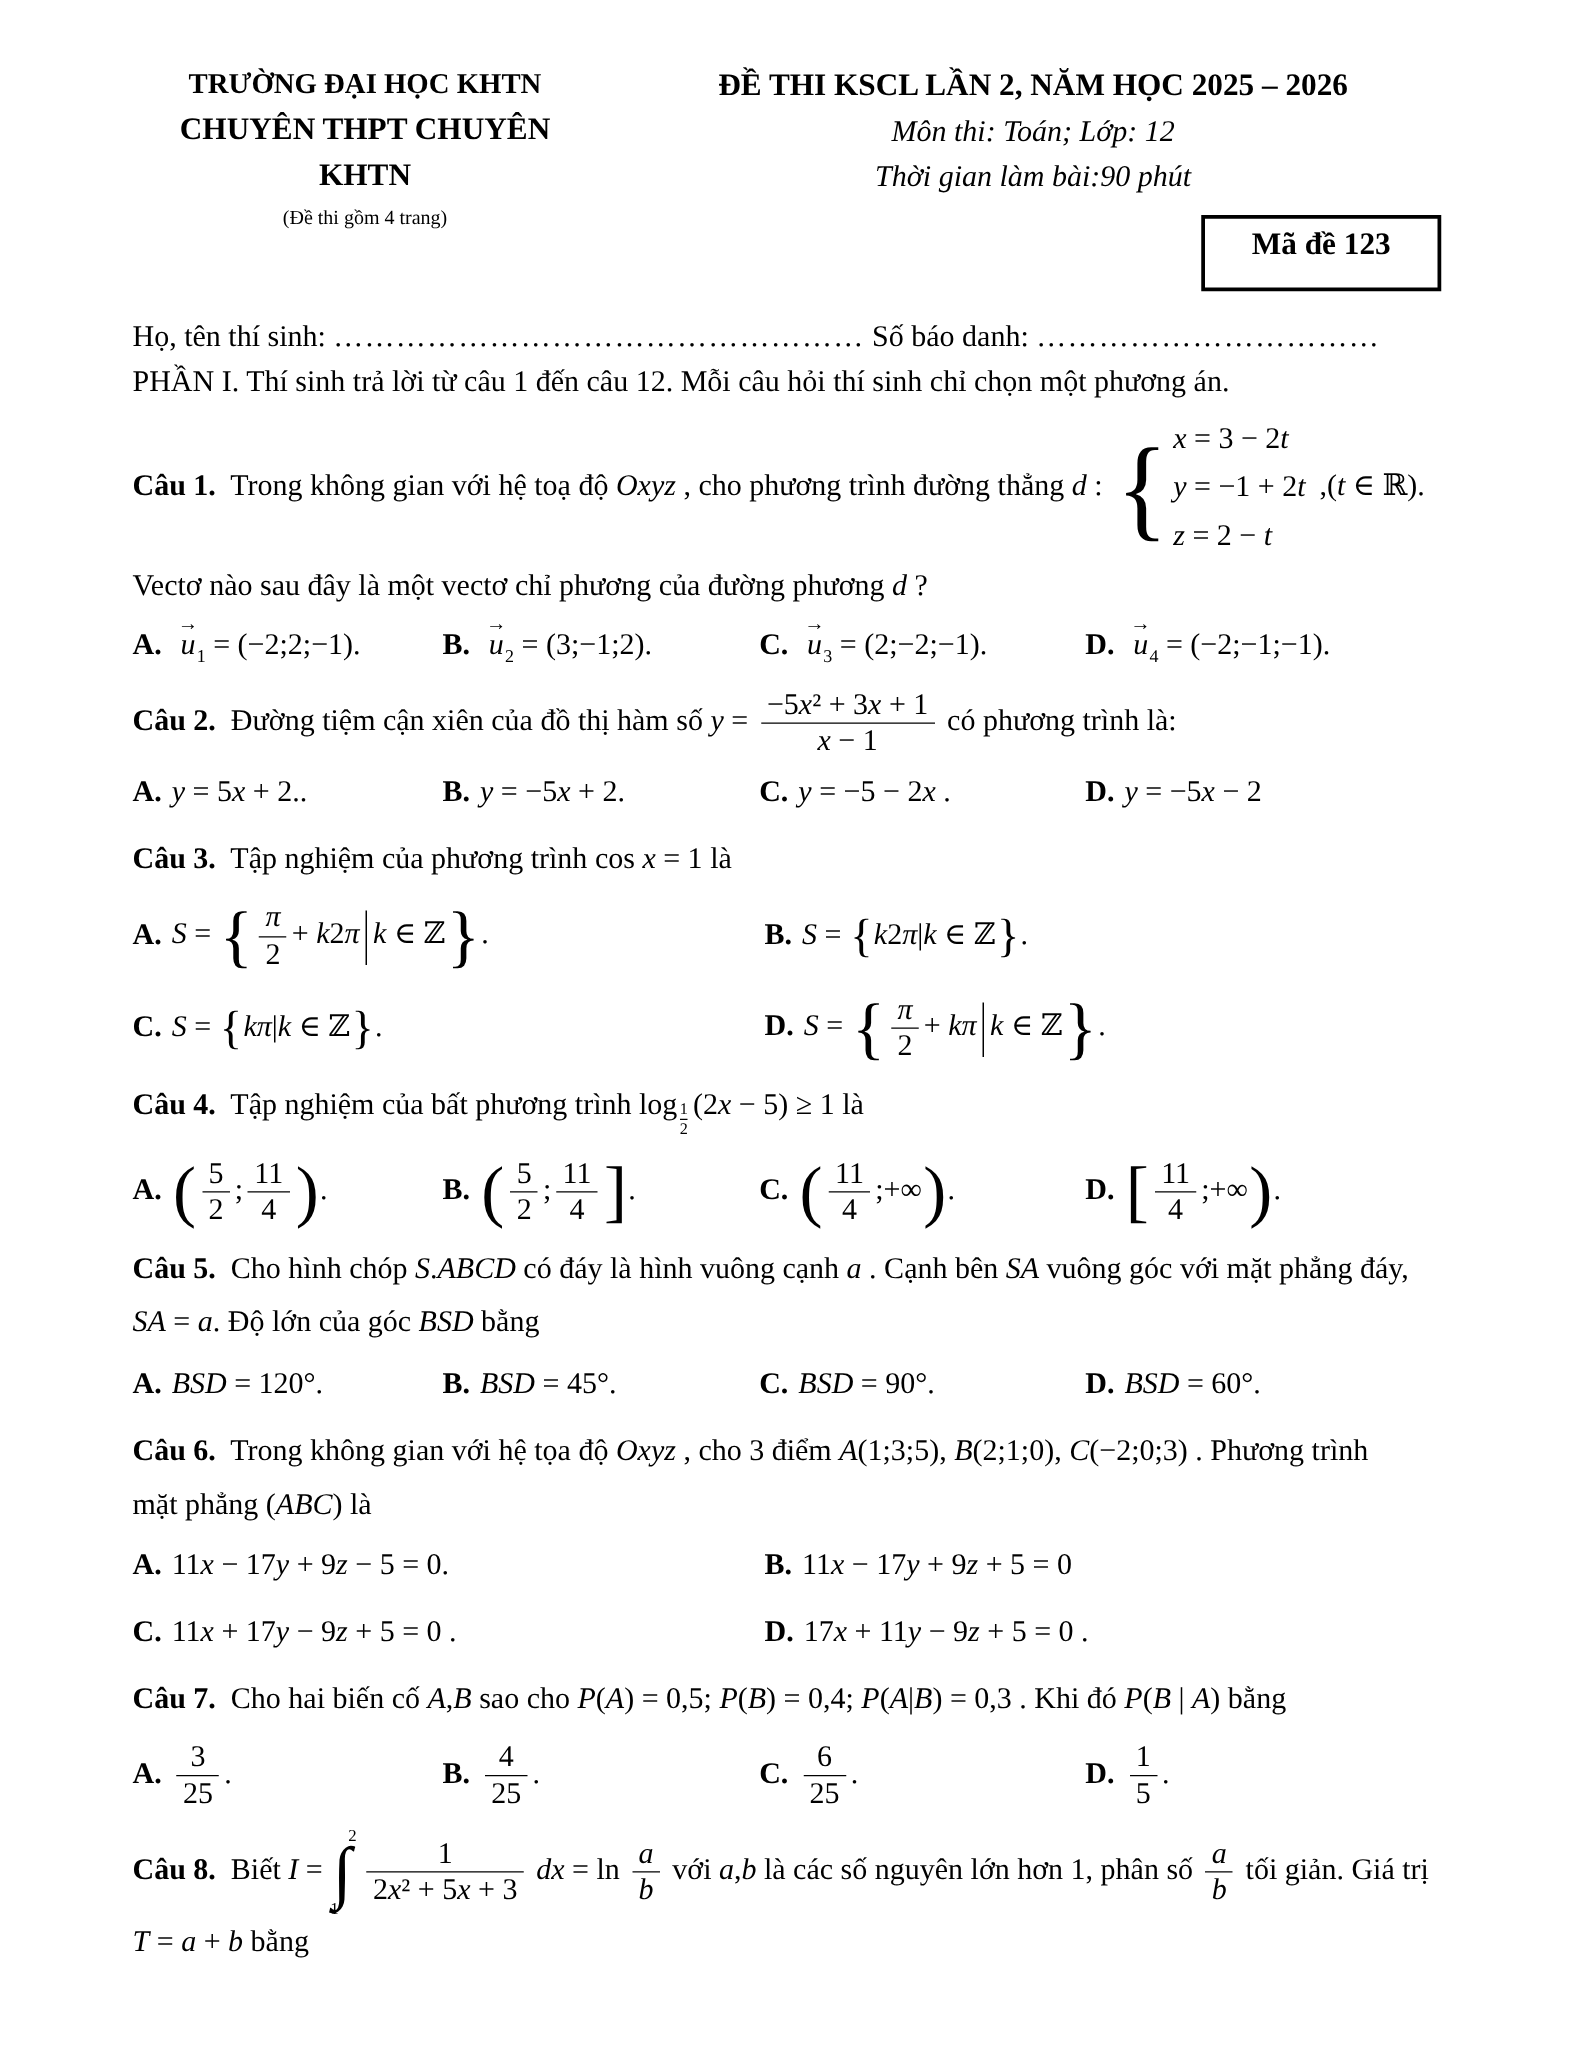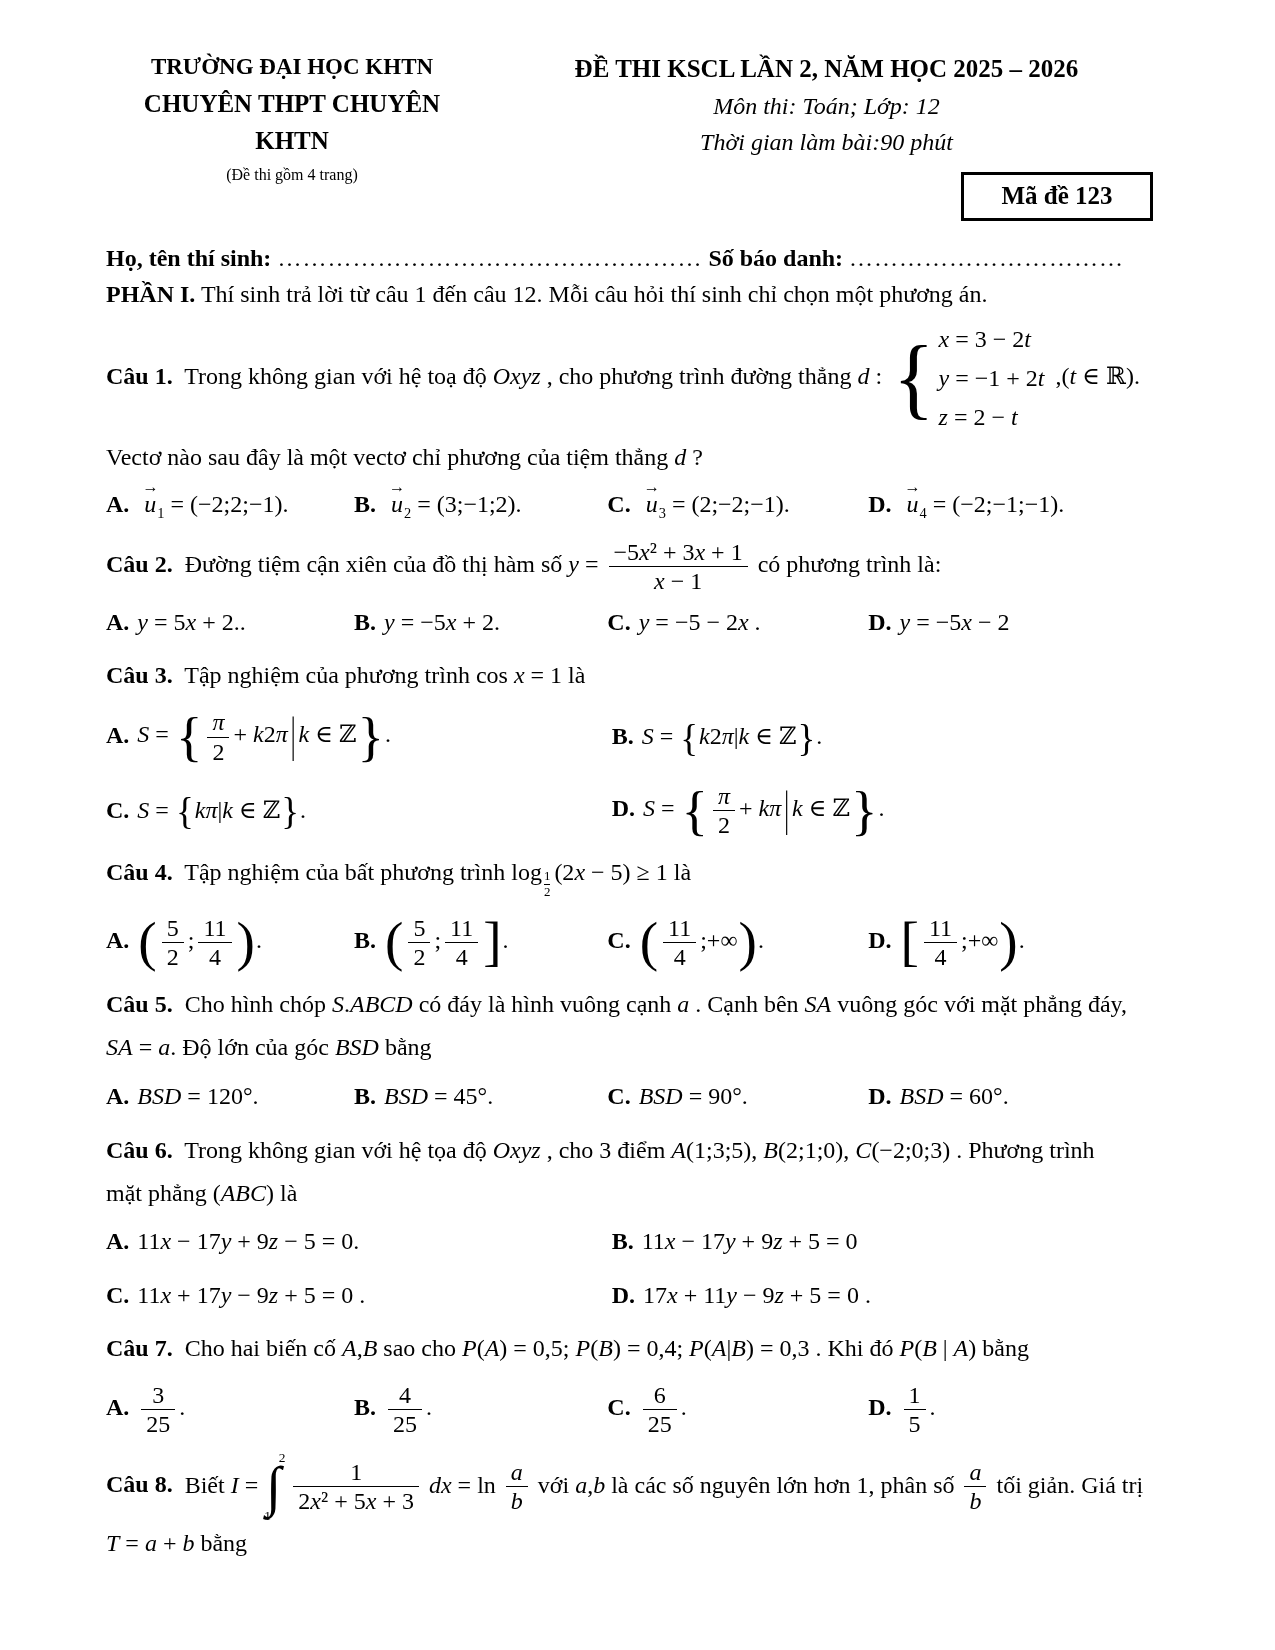--- a/index.html
+++ b/index.html
@@ -16,25 +16,25 @@
   .hdr { display:flex; }
   .hdr-left { width:372px; text-align:center; line-height:1.5; }
   .hl1 { font-weight:bold; font-size:23px; }
   .hl2 { font-weight:bold; font-size:25px; }
   .hl3 { font-size:16px; margin-top:3px; }
   .hdr-right { flex:1; text-align:center; line-height:1.5; }
   .hr1 { font-weight:bold; font-size:25px;text-align:center; }
   .hr2,.hr3 { font-style:italic; font-size:24px; }
   .code-box {
     width:192px; border:3px solid #000; text-align:center; font-weight:bold;
-    font-size:25px; padding:2px 0 4px; margin:12px 22px 0 auto;
+    font-size:25px; padding:2px 0 16px; margin:12px 22px 0 auto;
   }
 
   .student { margin-top:24px; font-size:24px; }
-  .blab { font-weight:bold; }
+  .blab { font-weight:normal; }
   .dots { letter-spacing:1px; }
 
   .part { margin-top:9px; font-size:24px; }
 
   .q { margin-top:12px; font-size:24px; line-height:1.72; }
   .qlabel { font-weight:bold; margin-right:6px; }
   .stem { }
 
   .opts { display:grid; margin-top:6px; align-items:center; }
   .opts-4 { grid-template-columns:23.2% 23.7% 24.4% 28.7%; }
@@ -118,21 +118,21 @@
         <span class="cbrace">{</span>
         <span class="crows">
           <span class="crow"><i>x</i> = 3 − 2<i>t</i></span>
           <span class="crow"><i>y</i> = −1 + 2<i>t</i></span>
           <span class="crow"><i>z</i> = 2 − <i>t</i></span>
         </span>
       </span>
       <span>,(<i>t</i> ∈ ℝ).</span>
     </div>
     <div class="stem">
-      <span>Vectơ nào sau đây là một vectơ chỉ phương của tiệm thẳng</span>
+      <span>Vectơ nào sau đây là một vectơ chỉ phương của đường phương</span>
       <span><i>d</i> ?</span>
     </div>
     <div class="opts opts-4">
       <span class="opt">
         <span class="olabel">A.</span><span class="vec"><span><i>u</i></span></span><sub class="vsub">1</sub>
         <span>= (−2;2;−1).</span>
       </span>
       <span class="opt">
         <span class="olabel">B.</span><span class="vec"><span><i>u</i></span></span><sub class="vsub">2</sub>
         <span>= (3;−1;2).</span>

